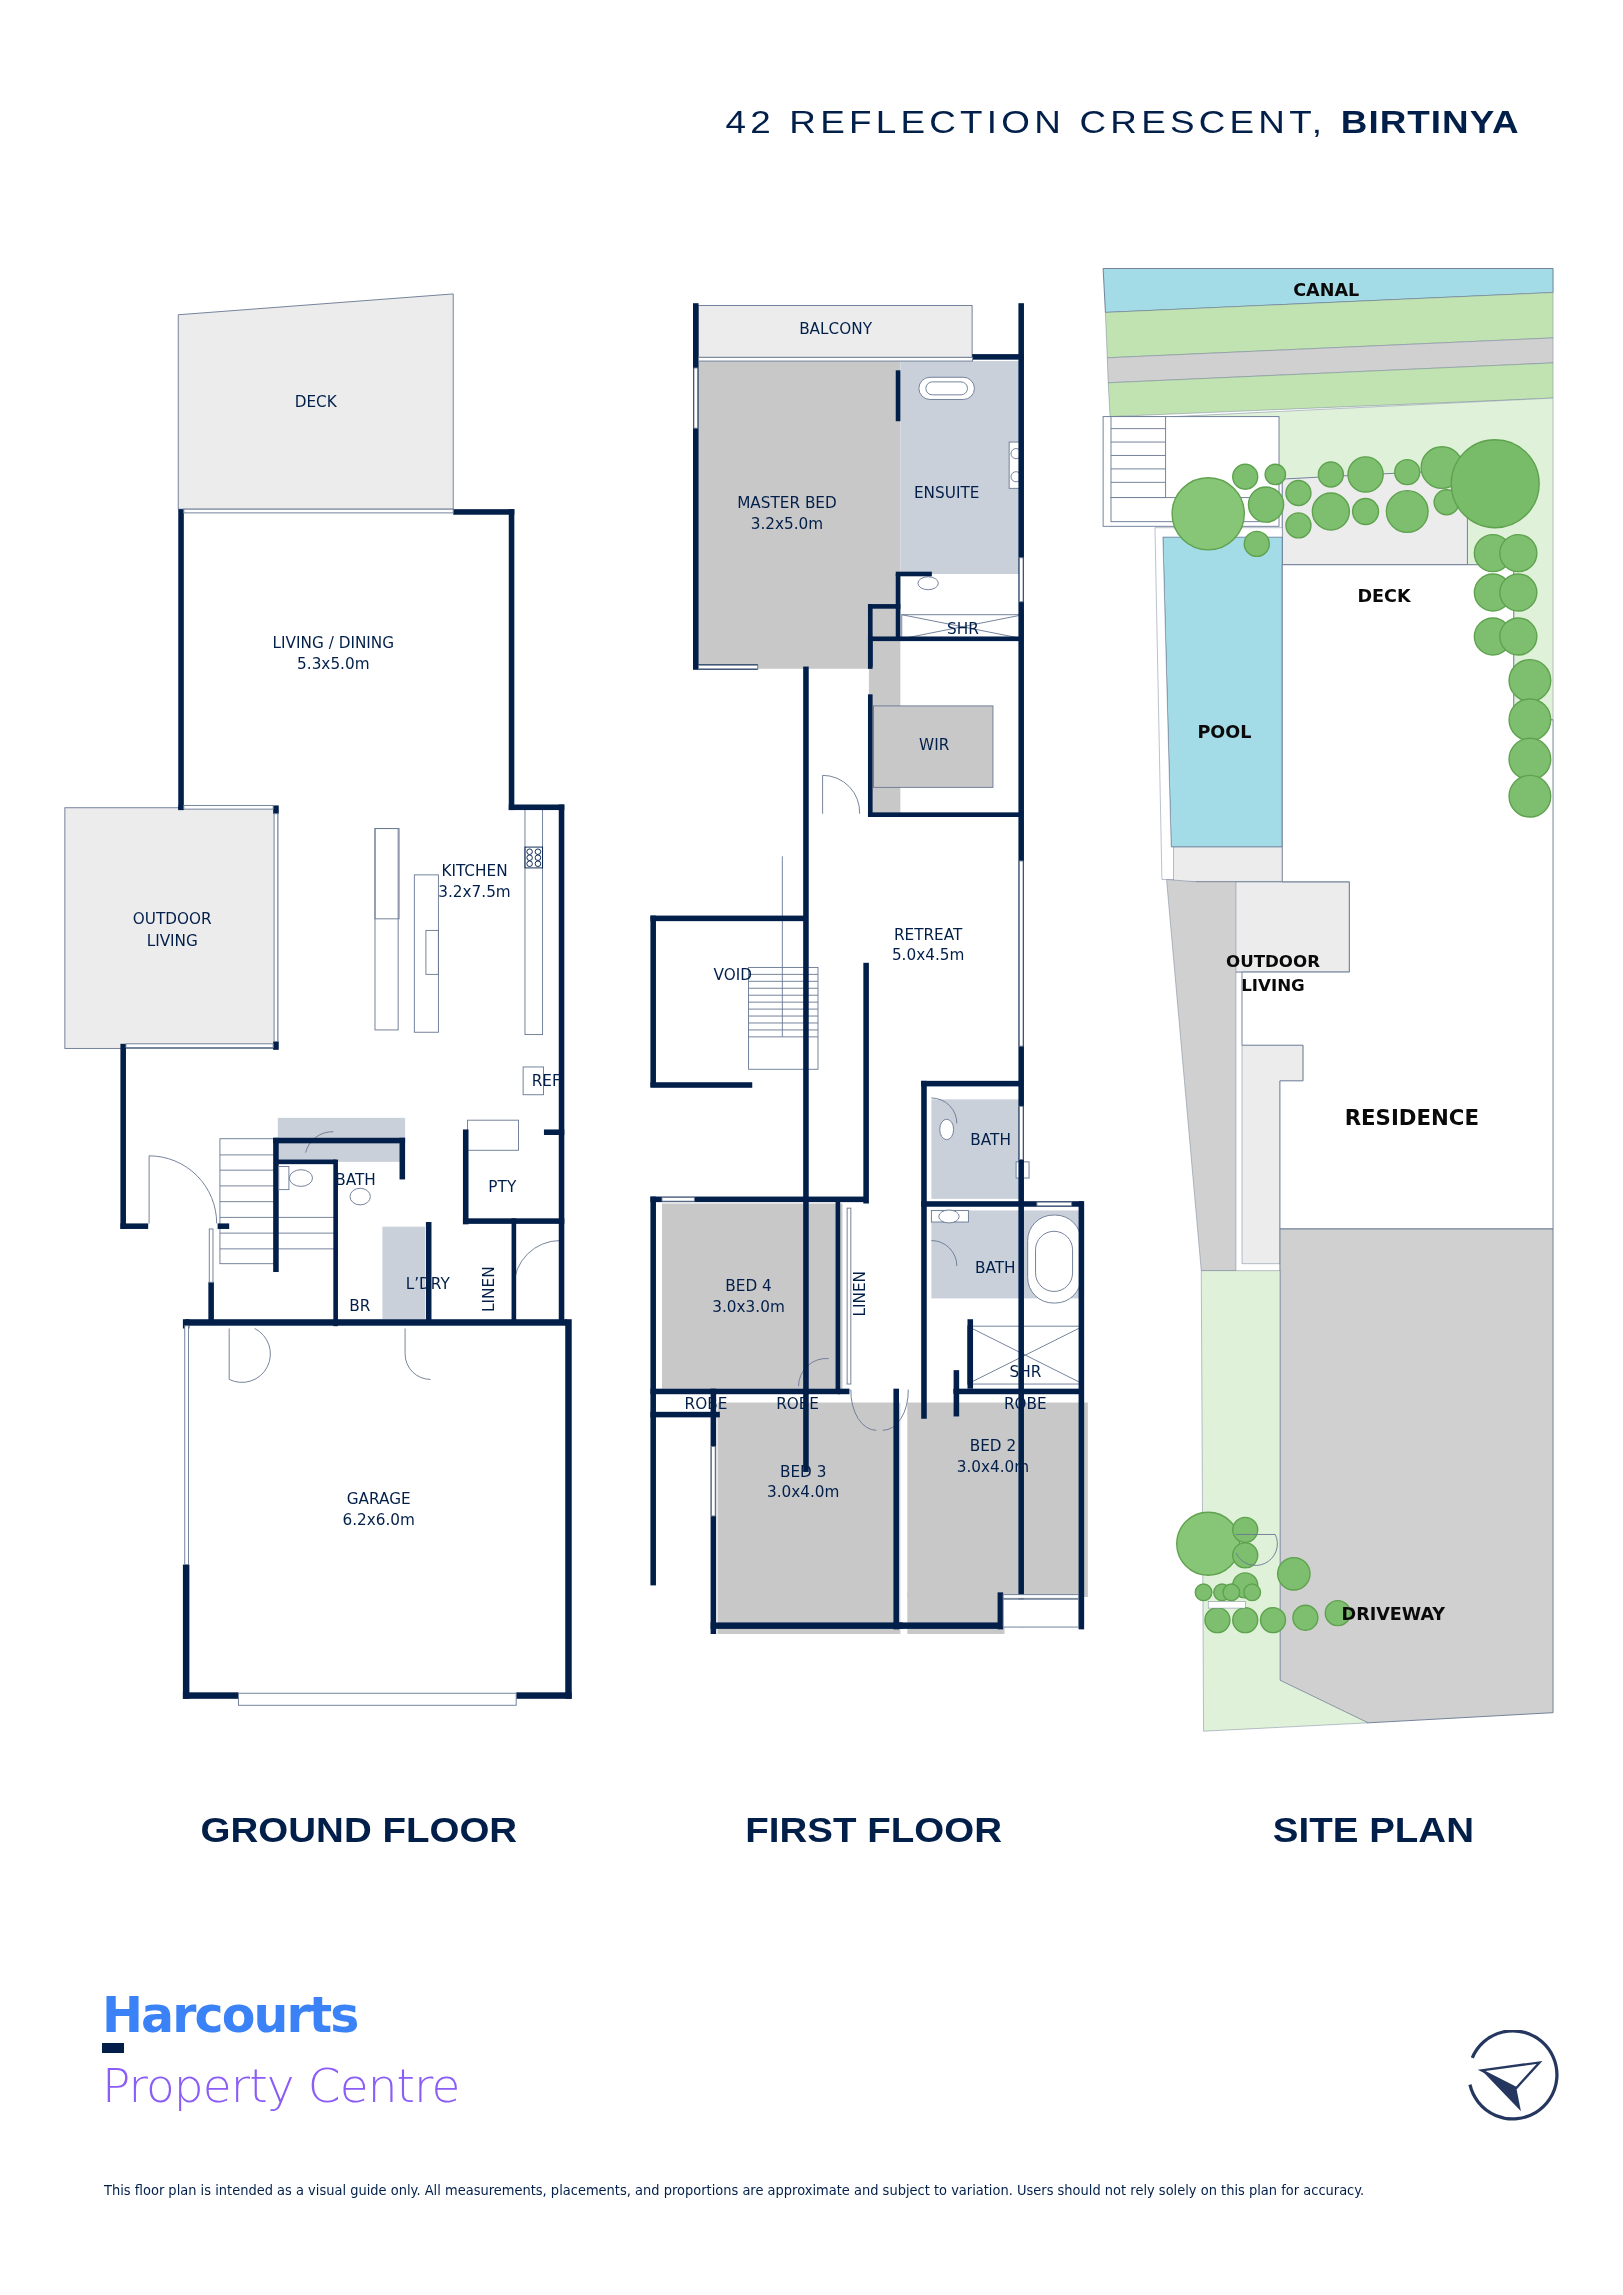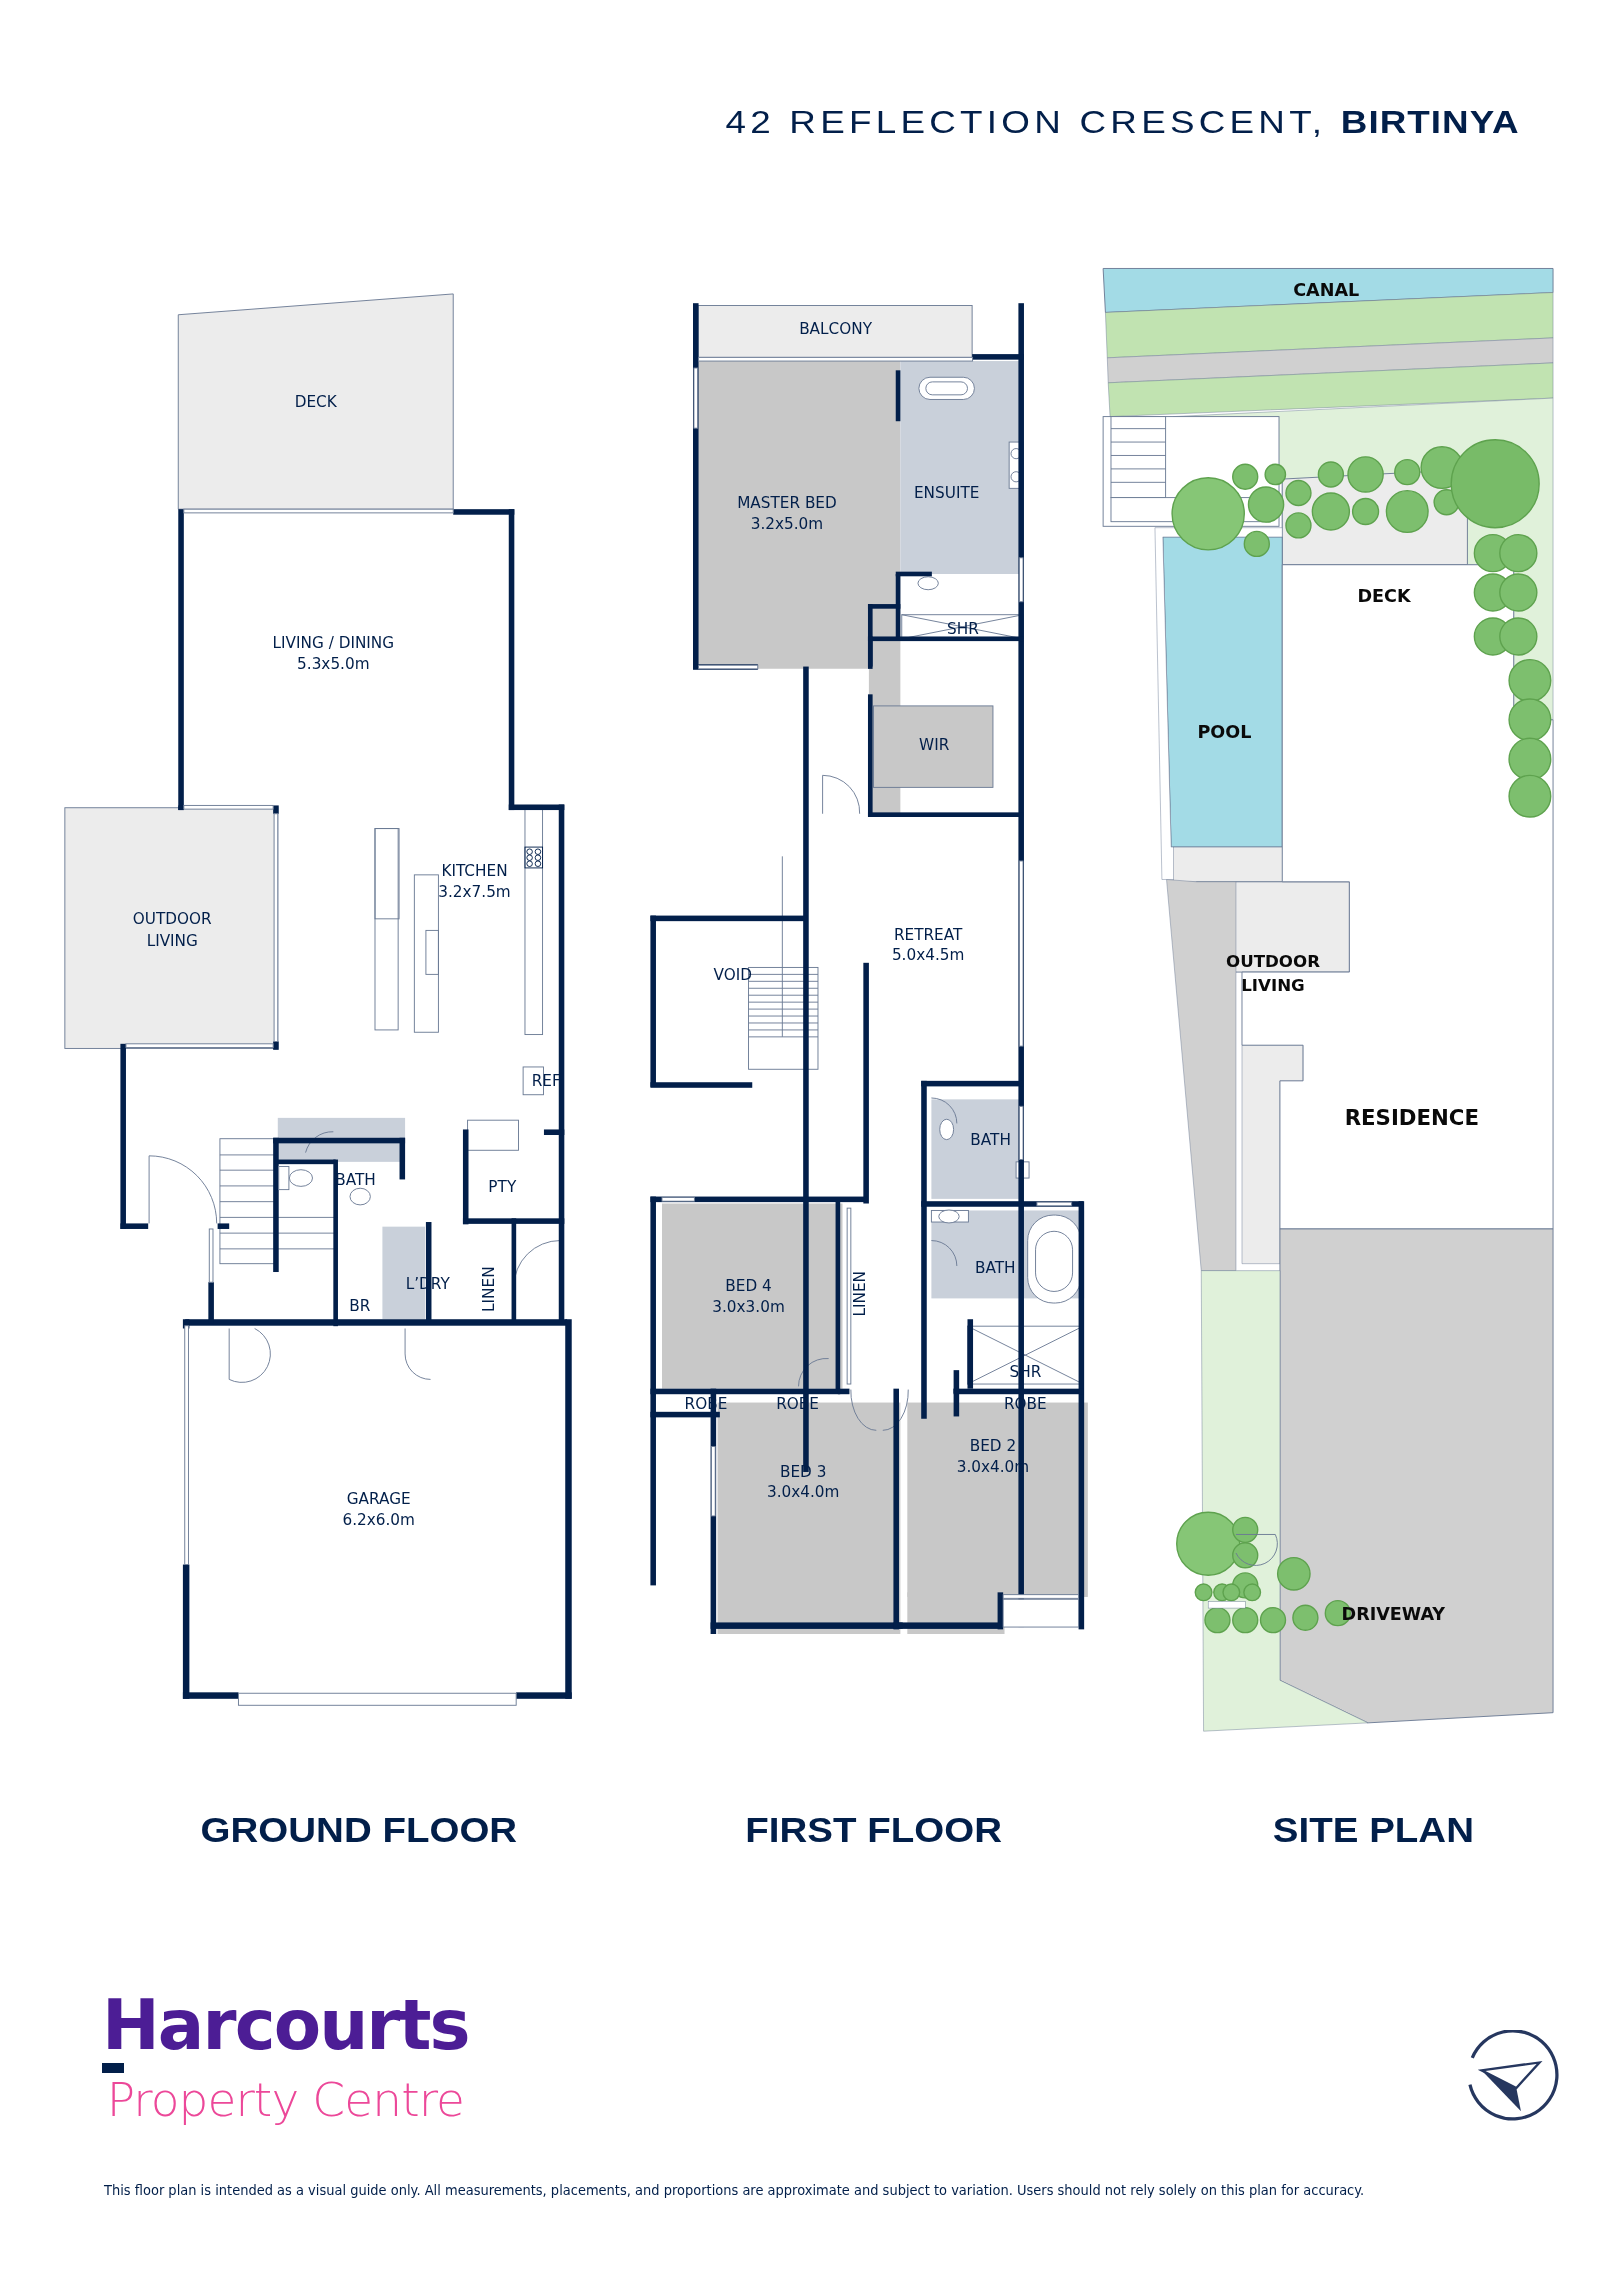--- a/index.html
+++ b/index.html
@@ -4,23 +4,23 @@
 <style>
   html, body { margin:0; padding:0; background:#ffffff; }
   body { width:1623px; height:2295px; position:relative; overflow:hidden; font-family:"DejaVu Sans", sans-serif; color:#021f4a; }
   .address { position:absolute; top:104px; right:104px; font-family:"Liberation Sans", sans-serif; font-size:32px; letter-spacing:3.7px; color:#021f4a; transform:scaleX(1.15); transform-origin:right center; white-space:nowrap; }
   .address .suburb { font-weight:bold; letter-spacing:0.9px; }
   svg.plan { position:absolute; left:0; top:0; }
   .rl { font-family:"DejaVu Sans", sans-serif; font-size:33px; fill:#021f4a; text-anchor:middle; }
   .rl-site { font-family:"DejaVu Sans", sans-serif; font-size:38px; fill:#0a0a0a; text-anchor:middle; font-weight:bold; }
   .floor-label { position:absolute; top:1810px; font-family:"Liberation Sans", sans-serif; font-weight:bold; font-size:35px; color:#021f4a; transform:scaleX(1.1); white-space:nowrap; }
   .brand { position:absolute; left:102px; top:1991px; }
-  .brand .name { font-family:"DejaVu Sans", sans-serif; font-weight:bold; font-size:69px; color:#4c1d95; letter-spacing:-1.9px; line-height:1; }
+  .brand .name { font-family:"DejaVu Sans", sans-serif; font-weight:bold; font-size:49px; color:#3b82f6; letter-spacing:-1.9px; line-height:1; }
   .brand .bar { width:22px; height:10.2px; background:#021f4a; margin-top:2.8px; }
-  .brand .sub { font-family:"DejaVu Sans", sans-serif; font-size:47px; color:#ec4899; font-weight:300; line-height:1.1; margin-top:1px; letter-spacing:-0.9px;text-align:center; }
+  .brand .sub { font-family:"DejaVu Sans", sans-serif; font-size:47px; color:#8b5cf6; font-weight:300; line-height:1.1; margin-top:7px; letter-spacing:-0.9px;text-align:center; }
   .disclaimer { position:absolute; left:104px; top:2182px; font-family:"DejaVu Sans", sans-serif; font-size:14px; color:#021f4a; white-space:nowrap; transform:scaleX(0.93); transform-origin:left center; }
   .compass { position:absolute; left:1463px; top:2030px; }
 </style>
 </head>
 <body>
 
 <div class="address">
   <span>42 REFLECTION CRESCENT,</span>
   <span class="suburb">BIRTINYA</span>
 </div>

